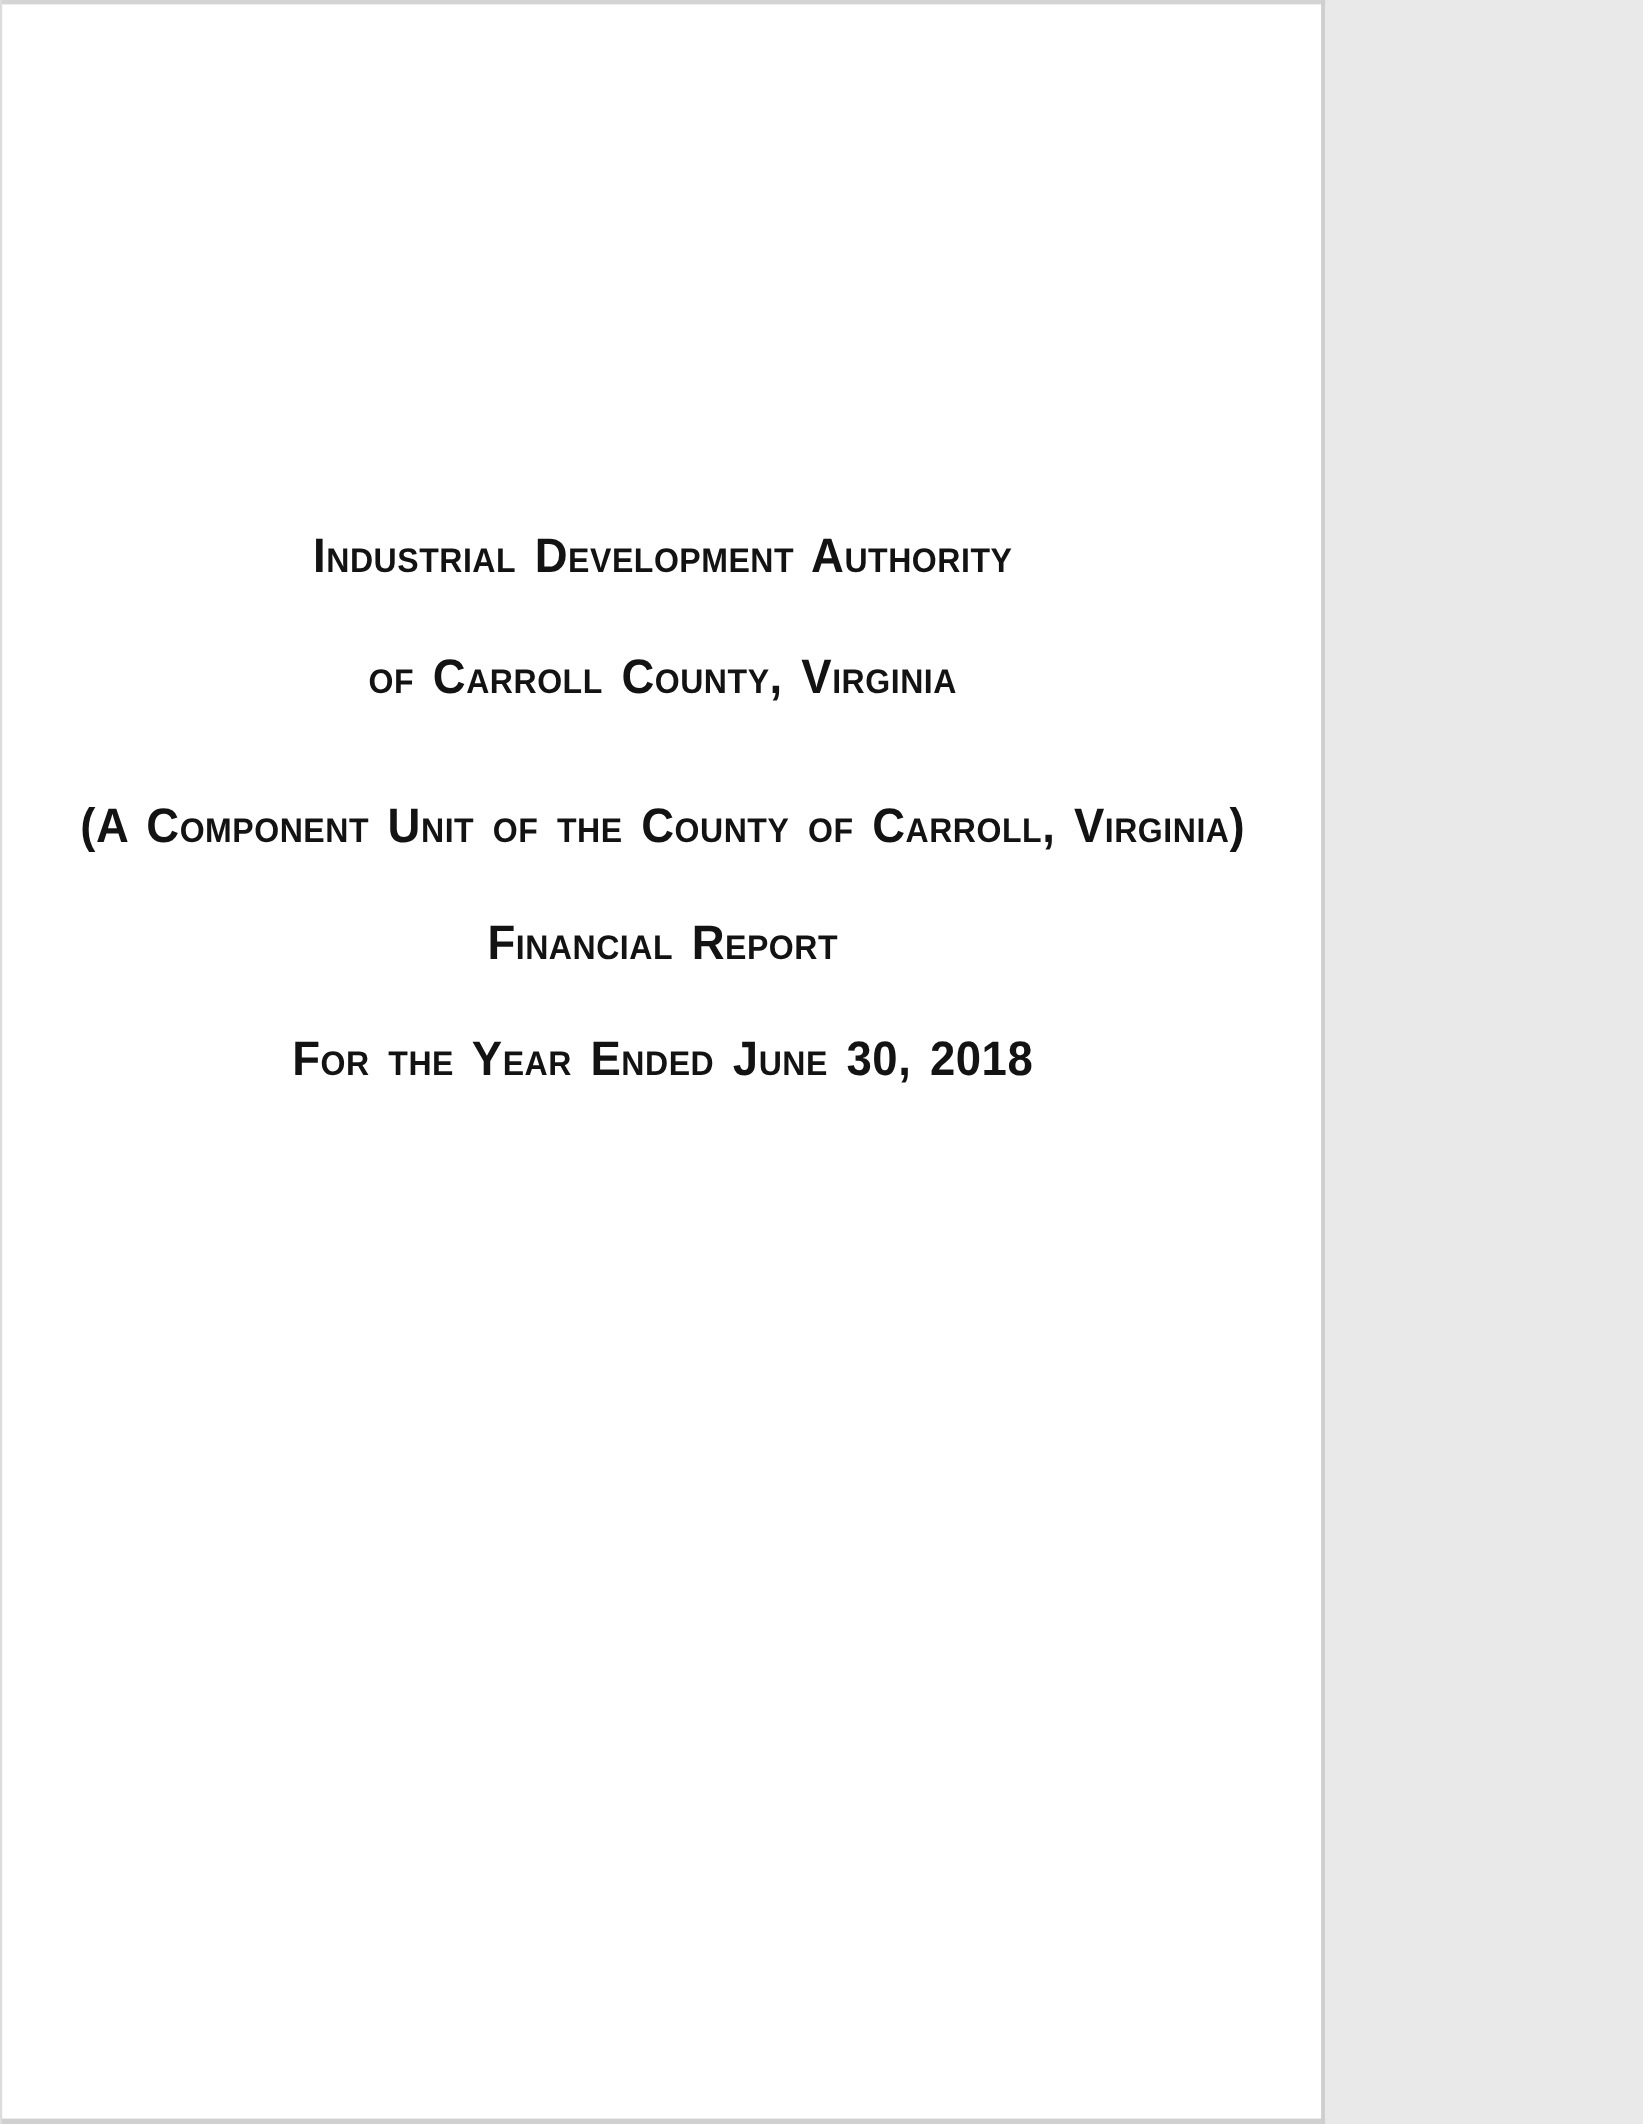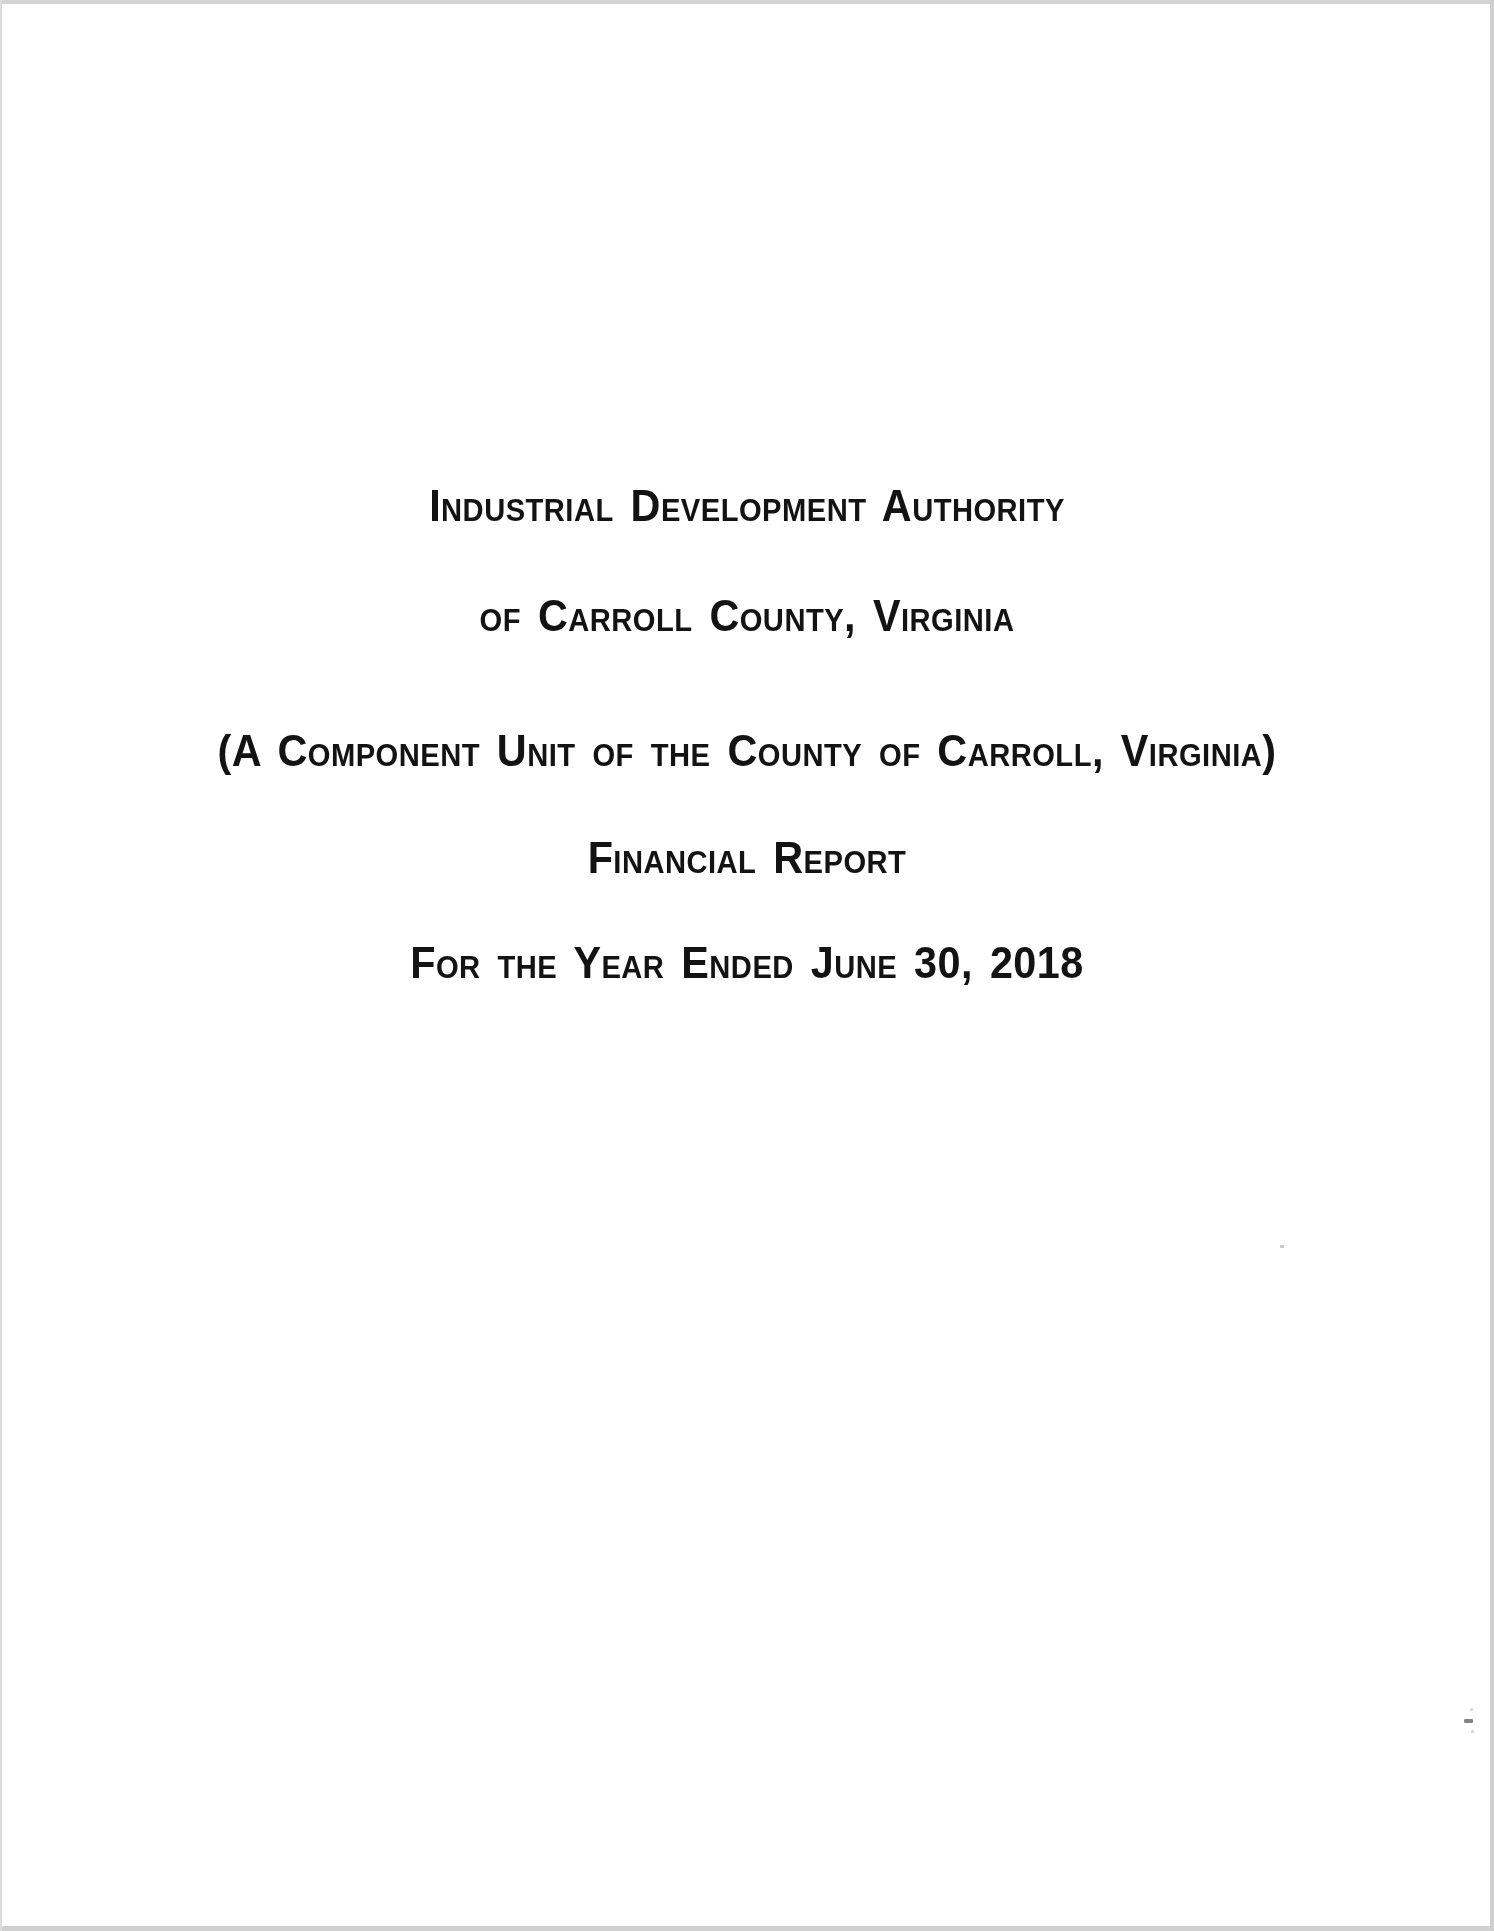--- a/index.html
+++ b/index.html
@@ -2,21 +2,21 @@
 <html><head>
 <meta charset="utf-8">
 <style>
   html, body {
     margin: 0;
     padding: 0;
     background: #e9e9e9;
   }
   .page {
     position: relative;
-    width: 1494px;
+    width: 1205px;
     height: 1931px;
     background: #ffffff;
     overflow: hidden;
     font-family: "Liberation Sans", sans-serif;
     color: #131313;
   }
   
   .edge { position: absolute; background: #d4d4d4; }
   .edge-top    { top: 0; left: 0; width: 100%; height: 4px; }
   .edge-bottom { bottom: 0; left: 0; width: 100%; height: 5px; background: #d0d0d0; }

